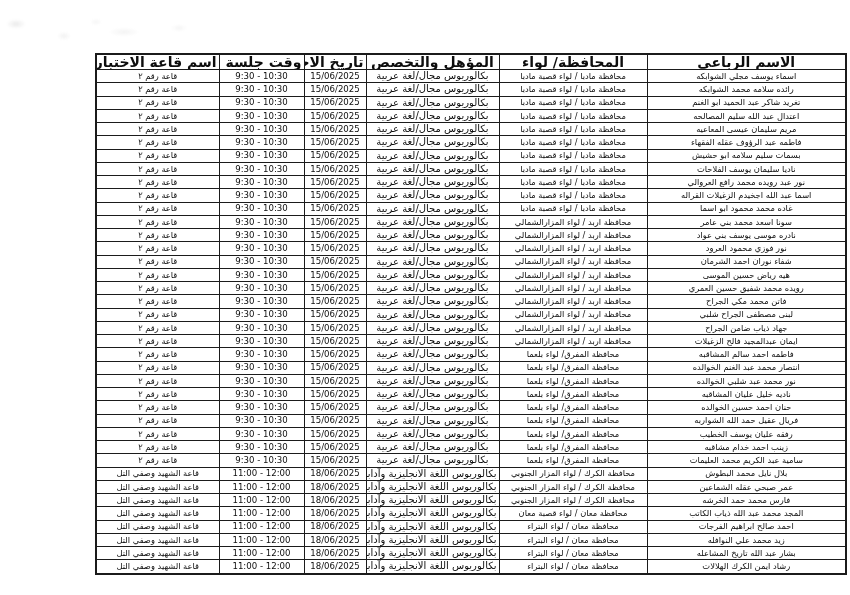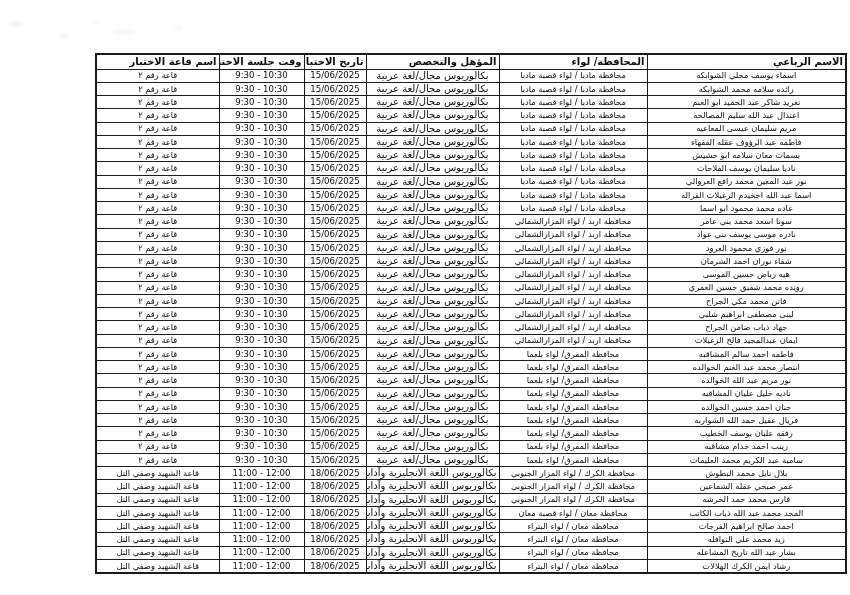--- a/index.html
+++ b/index.html
@@ -40,24 +40,23 @@
     border: 1px solid #1b1b1b;
     padding: 0 2px;
     text-align: center;
     vertical-align: middle;
     white-space: nowrap;
     overflow: hidden;
     color: #0d0d0d;
   }
   .exam-table th {
     height: 13.5px;
-    font-size: 10px;
+    font-size: 14px;
     font-weight: bold;
     line-height: 1;
-    text-align: right;
   }
   .exam-table td {
     height: 12.26px;
     font-size: 8.3px;
     line-height: 1;
   }
   .exam-table td.ltr {
     direction: ltr;
     font-size: 8.6px;
   }
@@ -134,37 +133,37 @@
         </tr>
         <tr>
           <td>فاطمه عبد الرؤوف عقله الفقهاء</td>
           <td>محافظة مادبا / لواء قصبة مادبا</td>
           <td class="qual">بكالوريوس مجال/لغة عربية</td>
           <td class="ltr">15/06/2025</td>
           <td class="ltr">9:30 - 10:30</td>
           <td>قاعة رقم ٢</td>
         </tr>
         <tr>
-          <td>بسمات معان سلامه ابو حشيش</td>
+          <td>بسمات سليم سلامه ابو حشيش</td>
           <td>محافظة مادبا / لواء قصبة مادبا</td>
           <td class="qual">بكالوريوس مجال/لغة عربية</td>
           <td class="ltr">15/06/2025</td>
           <td class="ltr">9:30 - 10:30</td>
           <td>قاعة رقم ٢</td>
         </tr>
         <tr>
           <td>ناديا سليمان يوسف الفلاحات</td>
           <td>محافظة مادبا / لواء قصبة مادبا</td>
           <td class="qual">بكالوريوس مجال/لغة عربية</td>
           <td class="ltr">15/06/2025</td>
           <td class="ltr">9:30 - 10:30</td>
           <td>قاعة رقم ٢</td>
         </tr>
         <tr>
-          <td>نور عبد المعين محمد رافع العروالي</td>
+          <td>نور عبد رويده محمد رافع العروالي</td>
           <td>محافظة مادبا / لواء قصبة مادبا</td>
           <td class="qual">بكالوريوس مجال/لغة عربية</td>
           <td class="ltr">15/06/2025</td>
           <td class="ltr">9:30 - 10:30</td>
           <td>قاعة رقم ٢</td>
         </tr>
         <tr>
           <td>اسما عبد الله اجخيدم الزغيلات القراله</td>
           <td>محافظة مادبا / لواء قصبة مادبا</td>
           <td class="qual">بكالوريوس مجال/لغة عربية</td>
@@ -230,21 +229,21 @@
         </tr>
         <tr>
           <td>فاتن محمد مكي الجراح</td>
           <td>محافظة اربد / لواء المزارالشمالي</td>
           <td class="qual">بكالوريوس مجال/لغة عربية</td>
           <td class="ltr">15/06/2025</td>
           <td class="ltr">9:30 - 10:30</td>
           <td>قاعة رقم ٢</td>
         </tr>
         <tr>
-          <td>لبنى مصطفى ابراهيم شلبي</td>
+          <td>لبنى مصطفى الجراح شلبي</td>
           <td>محافظة اربد / لواء المزارالشمالي</td>
           <td class="qual">بكالوريوس مجال/لغة عربية</td>
           <td class="ltr">15/06/2025</td>
           <td class="ltr">9:30 - 10:30</td>
           <td>قاعة رقم ٢</td>
         </tr>
         <tr>
           <td>جهاد ذياب ضامن الجراح</td>
           <td>محافظة اربد / لواء المزارالشمالي</td>
           <td class="qual">بكالوريوس مجال/لغة عربية</td>
@@ -270,21 +269,21 @@
         </tr>
         <tr>
           <td>انتصار محمد عبد الغنم الخوالده</td>
           <td>محافظة المفرق/ لواء بلعما</td>
           <td class="qual">بكالوريوس مجال/لغة عربية</td>
           <td class="ltr">15/06/2025</td>
           <td class="ltr">9:30 - 10:30</td>
           <td>قاعة رقم ٢</td>
         </tr>
         <tr>
-          <td>نور مريم عبد الله الخوالده</td>
+          <td>نور محمد عبد شلبي الخوالده</td>
           <td>محافظة المفرق/ لواء بلعما</td>
           <td class="qual">بكالوريوس مجال/لغة عربية</td>
           <td class="ltr">15/06/2025</td>
           <td class="ltr">9:30 - 10:30</td>
           <td>قاعة رقم ٢</td>
         </tr>
         <tr>
           <td>ناديه خليل عليان المشاقبه</td>
           <td>محافظة المفرق/ لواء بلعما</td>
           <td class="qual">بكالوريوس مجال/لغة عربية</td>

